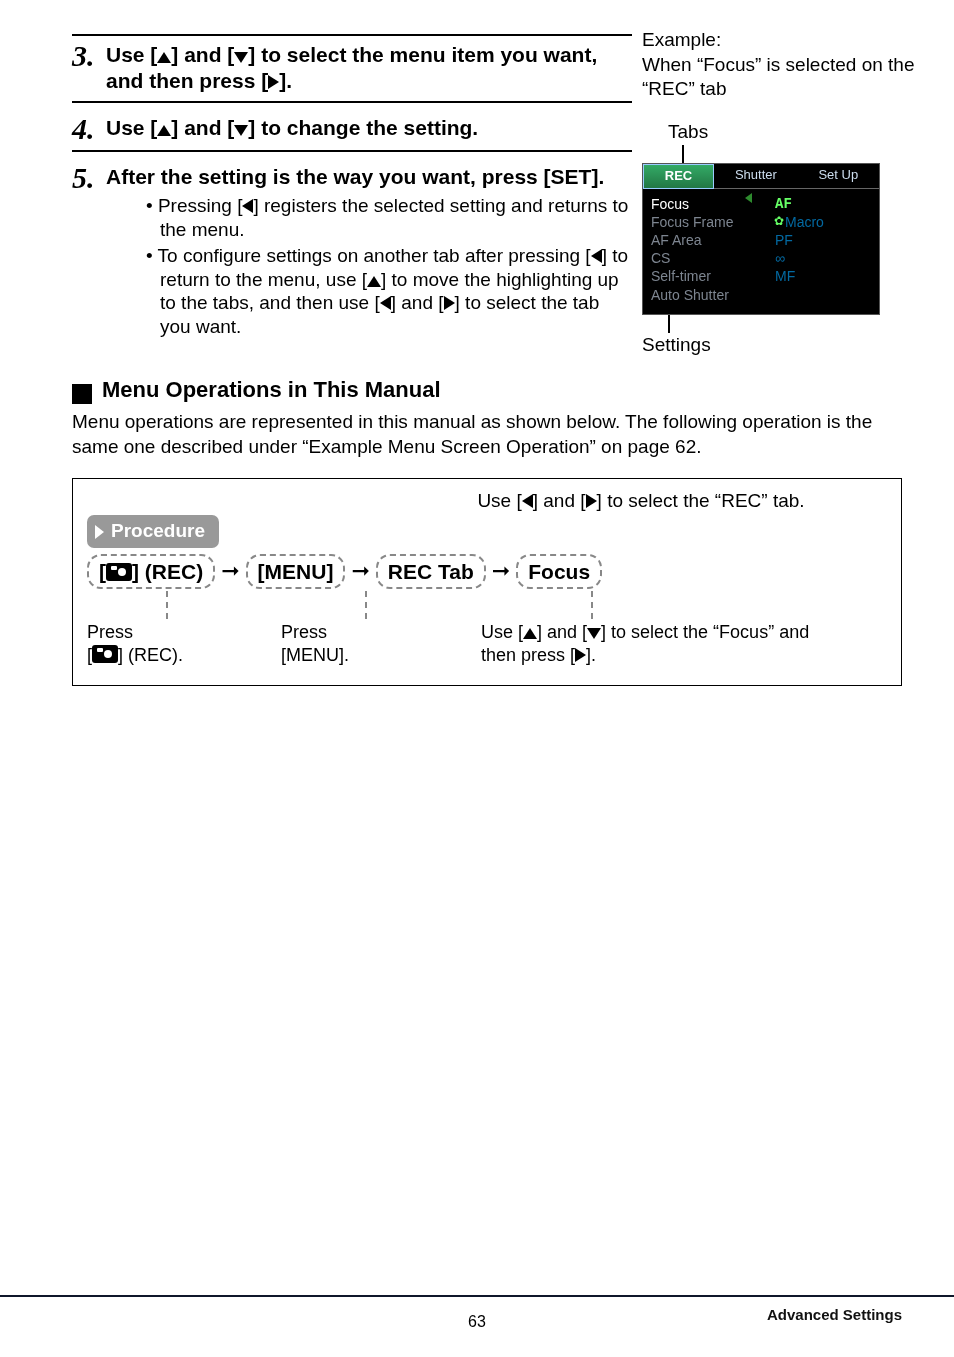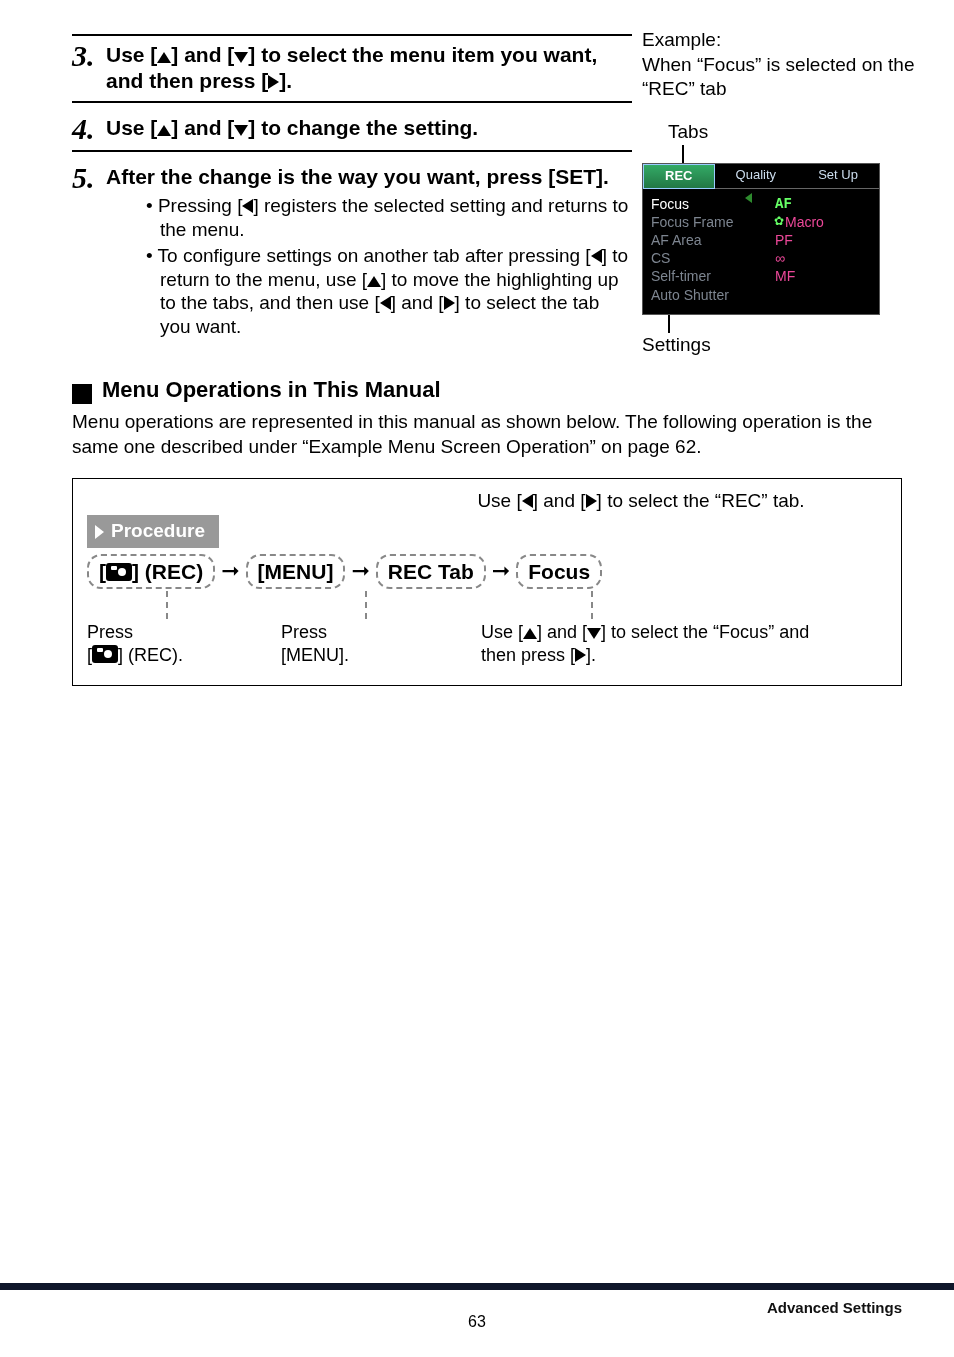--- a/index.html
+++ b/index.html
@@ -121,21 +121,21 @@
   }
   .camera-col.left .dim { color: #7d8590; }
   .camera-col.right {
     width: 90px;
   }
   .camera-col .hl {
     color: #6f6;
     font-weight: bold;
     font-family: Liberation Mono, monospace;
   }
-  .camera-col .hl2 { color: #ec4899; }
+  .camera-col .hl2 { color: #0369a1; }
   .scroll-arrow {
     position: absolute;
     left: 102px;
     top: 4px;
     width: 0; height: 0;
     border-top: 5px solid transparent;
     border-bottom: 5px solid transparent;
     border-right: 7px solid #2e8b2e;
   }
   .settings-pointer {
@@ -178,21 +178,21 @@
     margin-left: 310px;
   }
   .proc-badge {
     position: relative;
     display: inline-block;
     background: #999;
     color: #fff;
     font-weight: bold;
     font-size: 19px;
     padding: 4px 14px 4px 24px;
-    border-radius: 0;
+    border-radius: 7px;
     margin-top: 2px;
   }
   .proc-badge::before {
     content: "";
     position: absolute;
     left: 8px;
     top: 50%;
     transform: translateY(-50%);
     width: 0;
     height: 0;
@@ -267,26 +267,26 @@
     margin: 0 auto 2px auto;
     border-left: 2px dashed #888;
     height: 28px;
   }
 
   .footer {
     position: absolute;
     left: 0;
     bottom: 24px;
     width: 100%;
-    border-top: 7px solid #0f172a;
+    border-top: 2px solid #0f172a;
     display: flex;
     justify-content: center;
     font-size: 16px;
     color: #000;
-    padding-top: 22px;
+    padding-top: 15px;
   }
   .footer .pg {
     font-size: 16px;
   }
   .footer .right {
     position: absolute;
     right: 52px;
     top: 8px;
     font-size: 15px;
     color: #111;
@@ -330,21 +330,21 @@
     <div>Example:</div>
     <div>When “Focus” is selected on the “REC” tab</div>
 
     <div style="height:18px"></div>
     <div class="tabs-label" style="margin-left:26px">Tabs</div>
     <div class="tabs-pointer"></div>
 
     <div class="camera-ui">
       <div class="camera-tabs">
         <div class="ct active">REC</div>
-        <div class="ct">Quality</div>
+        <div class="ct">Shutter</div>
         <div class="ct">Set Up</div>
       </div>
       <div class="camera-body">
         <span class="scroll-arrow"></span>
         <div class="camera-col left">
           <div style="color:#fff">Focus</div>
           <div class="dim">Focus Frame</div>
           <div class="dim">AF Area</div>
           <div class="dim">CS</div>
           <div class="dim">Self-timer</div>
@@ -377,21 +377,21 @@
       <div class="step-num"><span>4.</span></div>
       <div class="step-body">
         Use [<span class="t-up"></span>] and [<span class="t-down"></span>] to change the setting.
       </div>
     </div>
     <div class="sec-rule"></div>
 
     <div class="step-row" style="border-top:none;">
       <div class="step-num"><span>5.</span></div>
       <div class="step-body">
-        <span>After the change is the way you want, press [SET].</span>
+        <span>After the setting is the way you want, press [SET].</span>
         <ul class="sub-bullets">
           <li>Pressing [<span class="t-left"></span>] registers the selected setting and returns to the menu.</li>
           <li>To configure settings on another tab after pressing [<span class="t-left"></span>] to return to the menu, use [<span class="t-up"></span>] to move the highlighting up to the tabs, and then use [<span class="t-left"></span>] and [<span class="t-right"></span>] to select the tab you want.</li>
         </ul>
       </div>
     </div>
   </div>
 
   <div class="subhead-row">
     <div class="black-square"></div>

